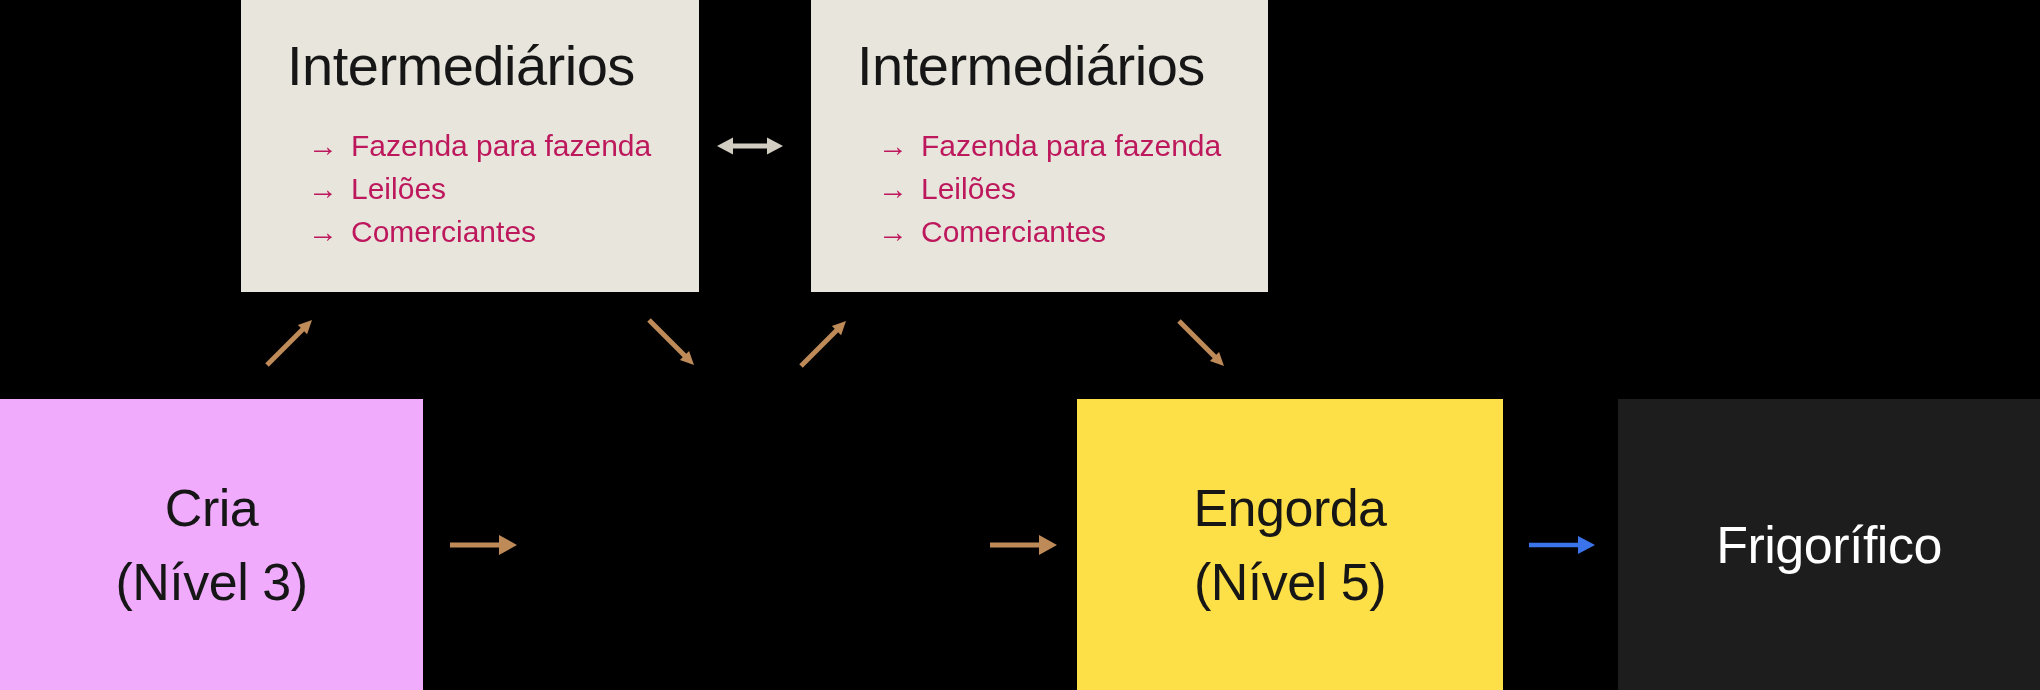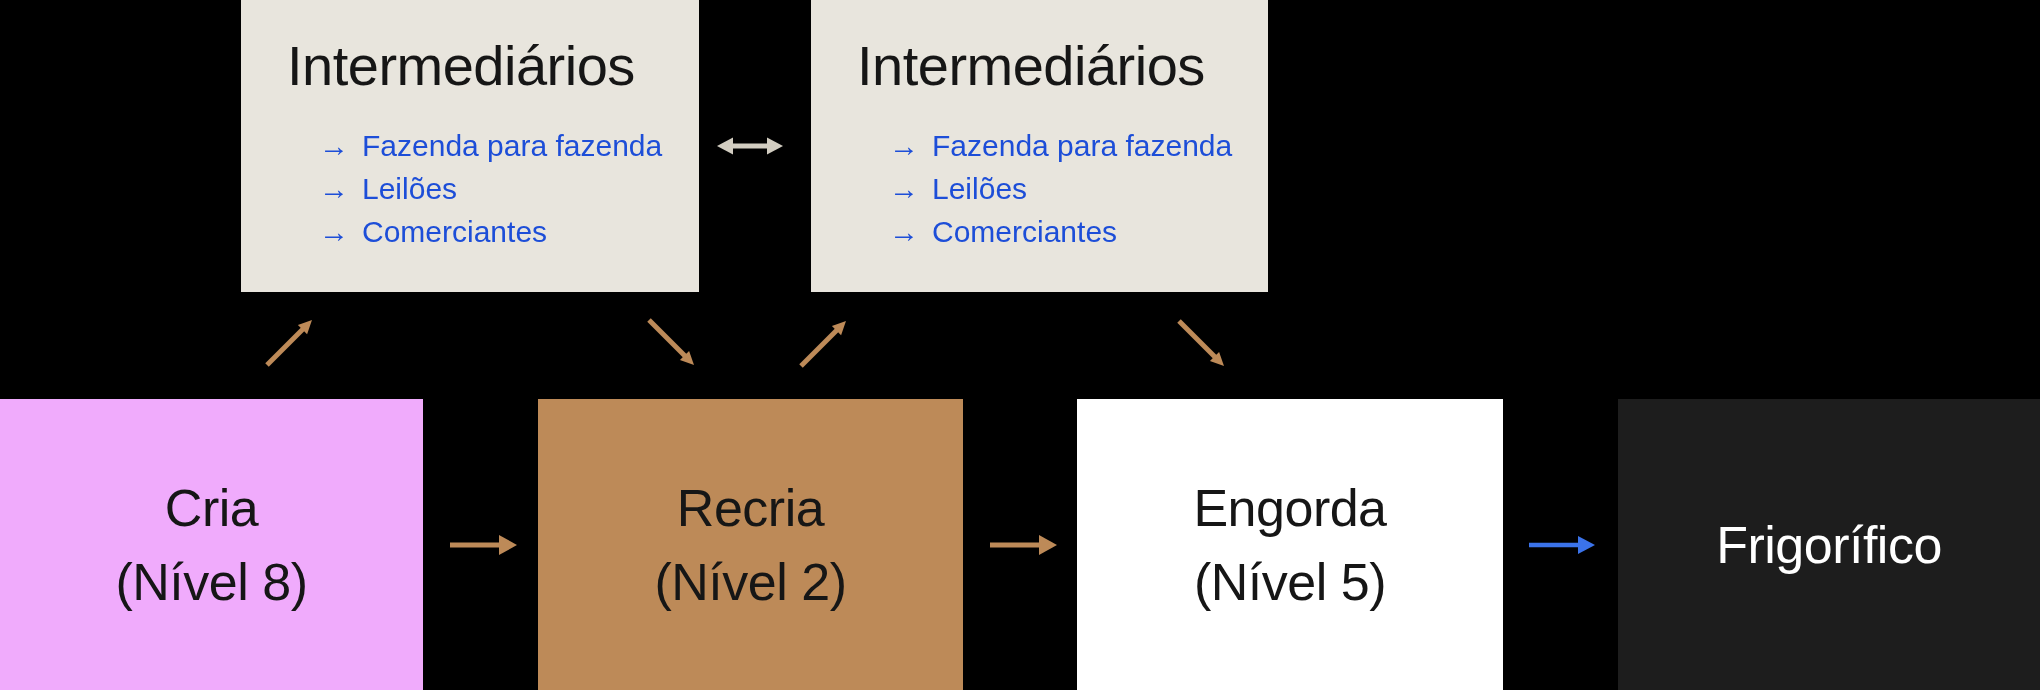--- a/index.html
+++ b/index.html
@@ -31,25 +31,25 @@
   .int-title {
     margin: 0;
     font-size: 56px;
     font-weight: 400;
     line-height: 64px;
     letter-spacing: -0.5px;
     color: #161616;
   }
   .int-list {
     list-style: none;
-    margin: 26px 0 0 32px;
+    margin: 26px 0 0 21px;
     padding: 0;
     font-size: 30px;
     line-height: 43px;
-    color: #1d4ed8;
+    color: #be185d;
   }
   .int-list .bullet {
     display: inline-block;
     margin-right: 13px;
   }
 
   
   .stage-box {
     position: absolute;
     top: 399px;
@@ -58,21 +58,21 @@
     flex-direction: column;
     align-items: center;
     justify-content: center;
     font-size: 52px;
     line-height: 74px;
     letter-spacing: -0.5px;
     text-align: center;
   }
   .stage-cria        { left: 0;      width: 423px; background: #f0abfc; color: #161616; }
   .stage-recria      { left: 538px;  width: 425px; background: #bd8a58; color: #161616; }
-  .stage-engorda     { left: 1077px; width: 426px; background: #ffffff; color: #161616; }
+  .stage-engorda     { left: 1077px; width: 426px; background: #fde047; color: #161616; }
   .stage-frigorifico { left: 1618px; width: 422px; background: #1d1d1d; color: #ffffff; }
 
   
   .arrow { position: absolute; display: block; }
   .arrow-brown { color: #bd8a58; }
   .arrow-blue  { color: #3b73ea; }
   .arrow-cream { color: #d2cdc1; }
   .arrow svg line    { stroke: currentColor; }
   .arrow svg polygon,
   .arrow svg rect    { fill: currentColor; }
@@ -116,27 +116,23 @@
         <span class="bullet">→</span><span>Leilões</span>
       </li>
       <li>
         <span class="bullet">→</span><span>Comerciantes</span>
       </li>
     </ul>
   </section>
 
   <div class="stage-box stage-cria">
     <div>Cria</div>
-    <div>(Nível 8)</div>
+    <div>(Nível 3)</div>
   </div>
 
-  <div class="stage-box stage-recria">
-    <div>Recria</div>
-    <div>(Nível 2)</div>
-  </div>
 
   <div class="stage-box stage-engorda">
     <div>Engorda</div>
     <div>(Nível 5)</div>
   </div>
 
   <div class="stage-box stage-frigorifico">
     <div>Frigorífico</div>
   </div>
 

